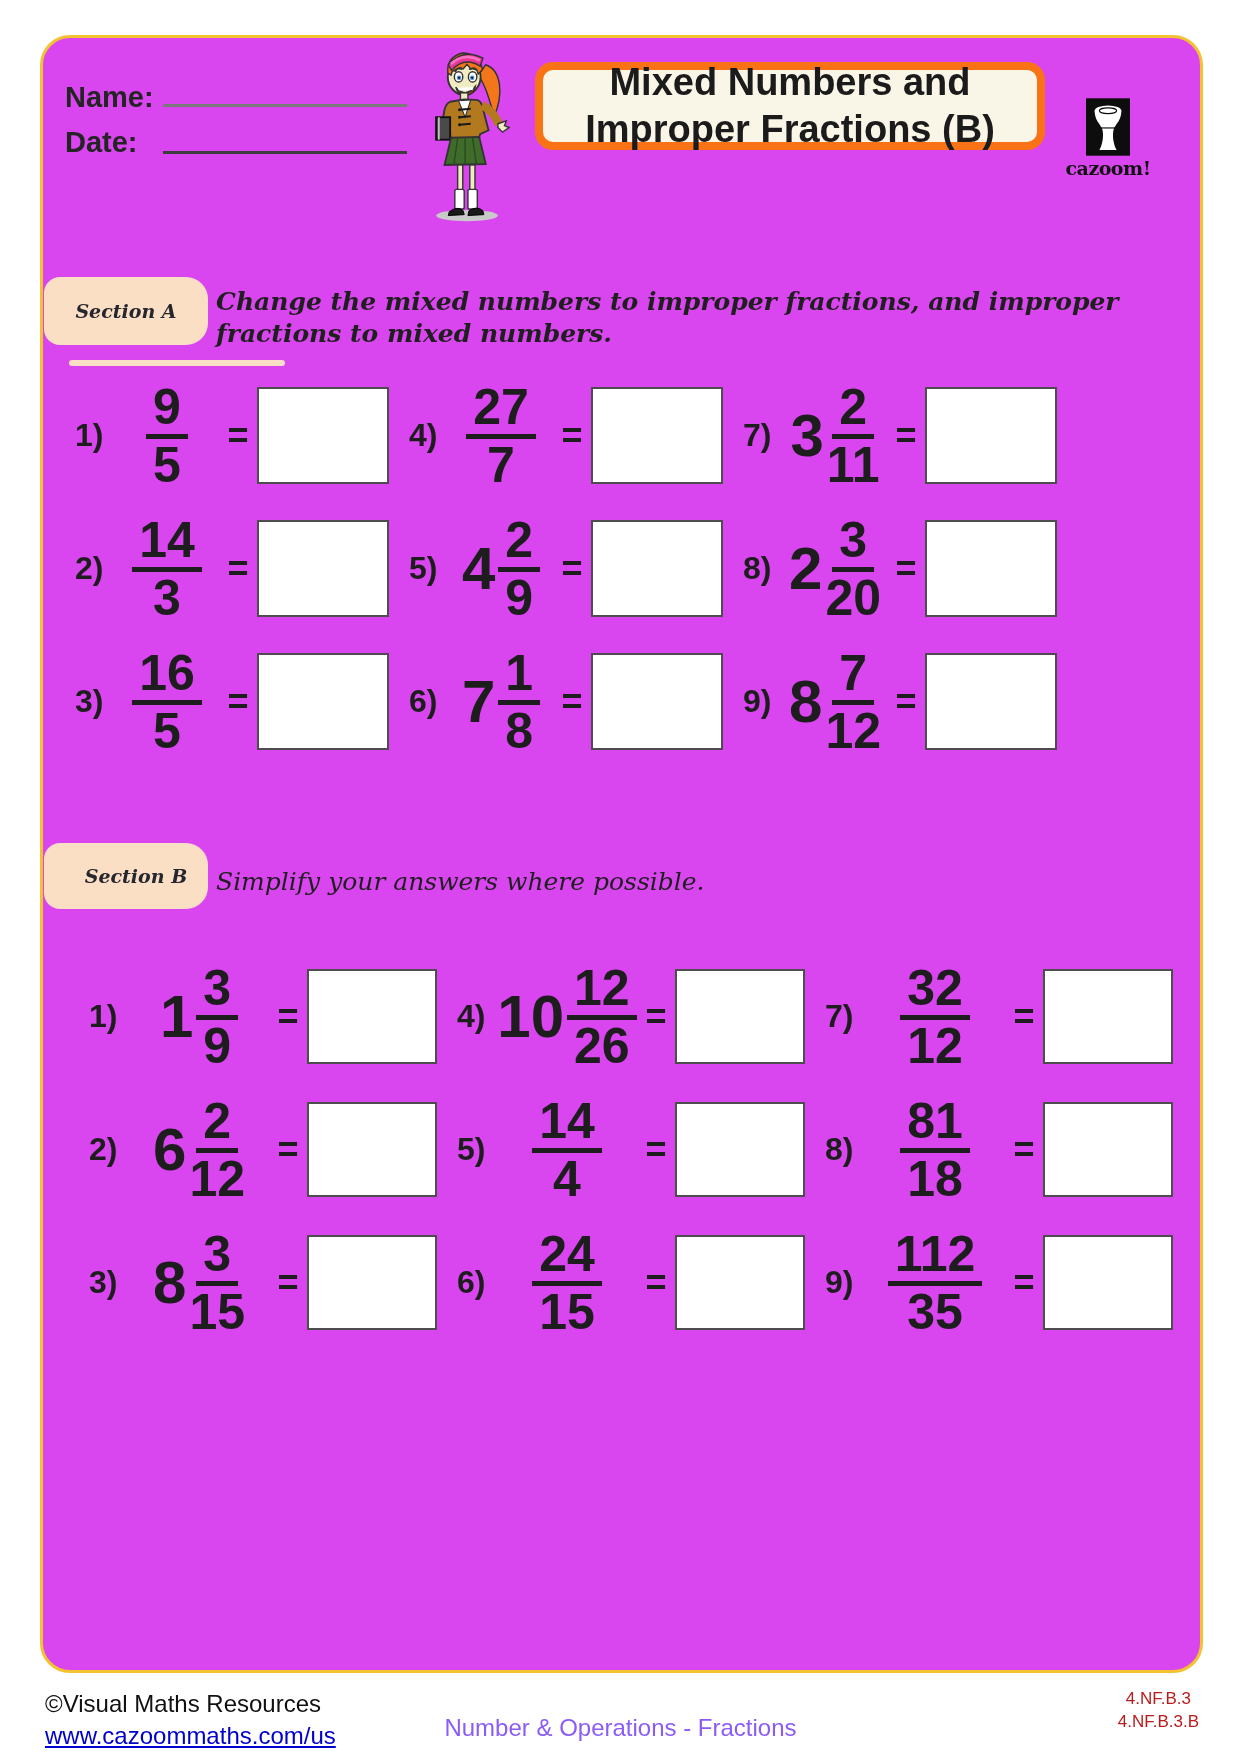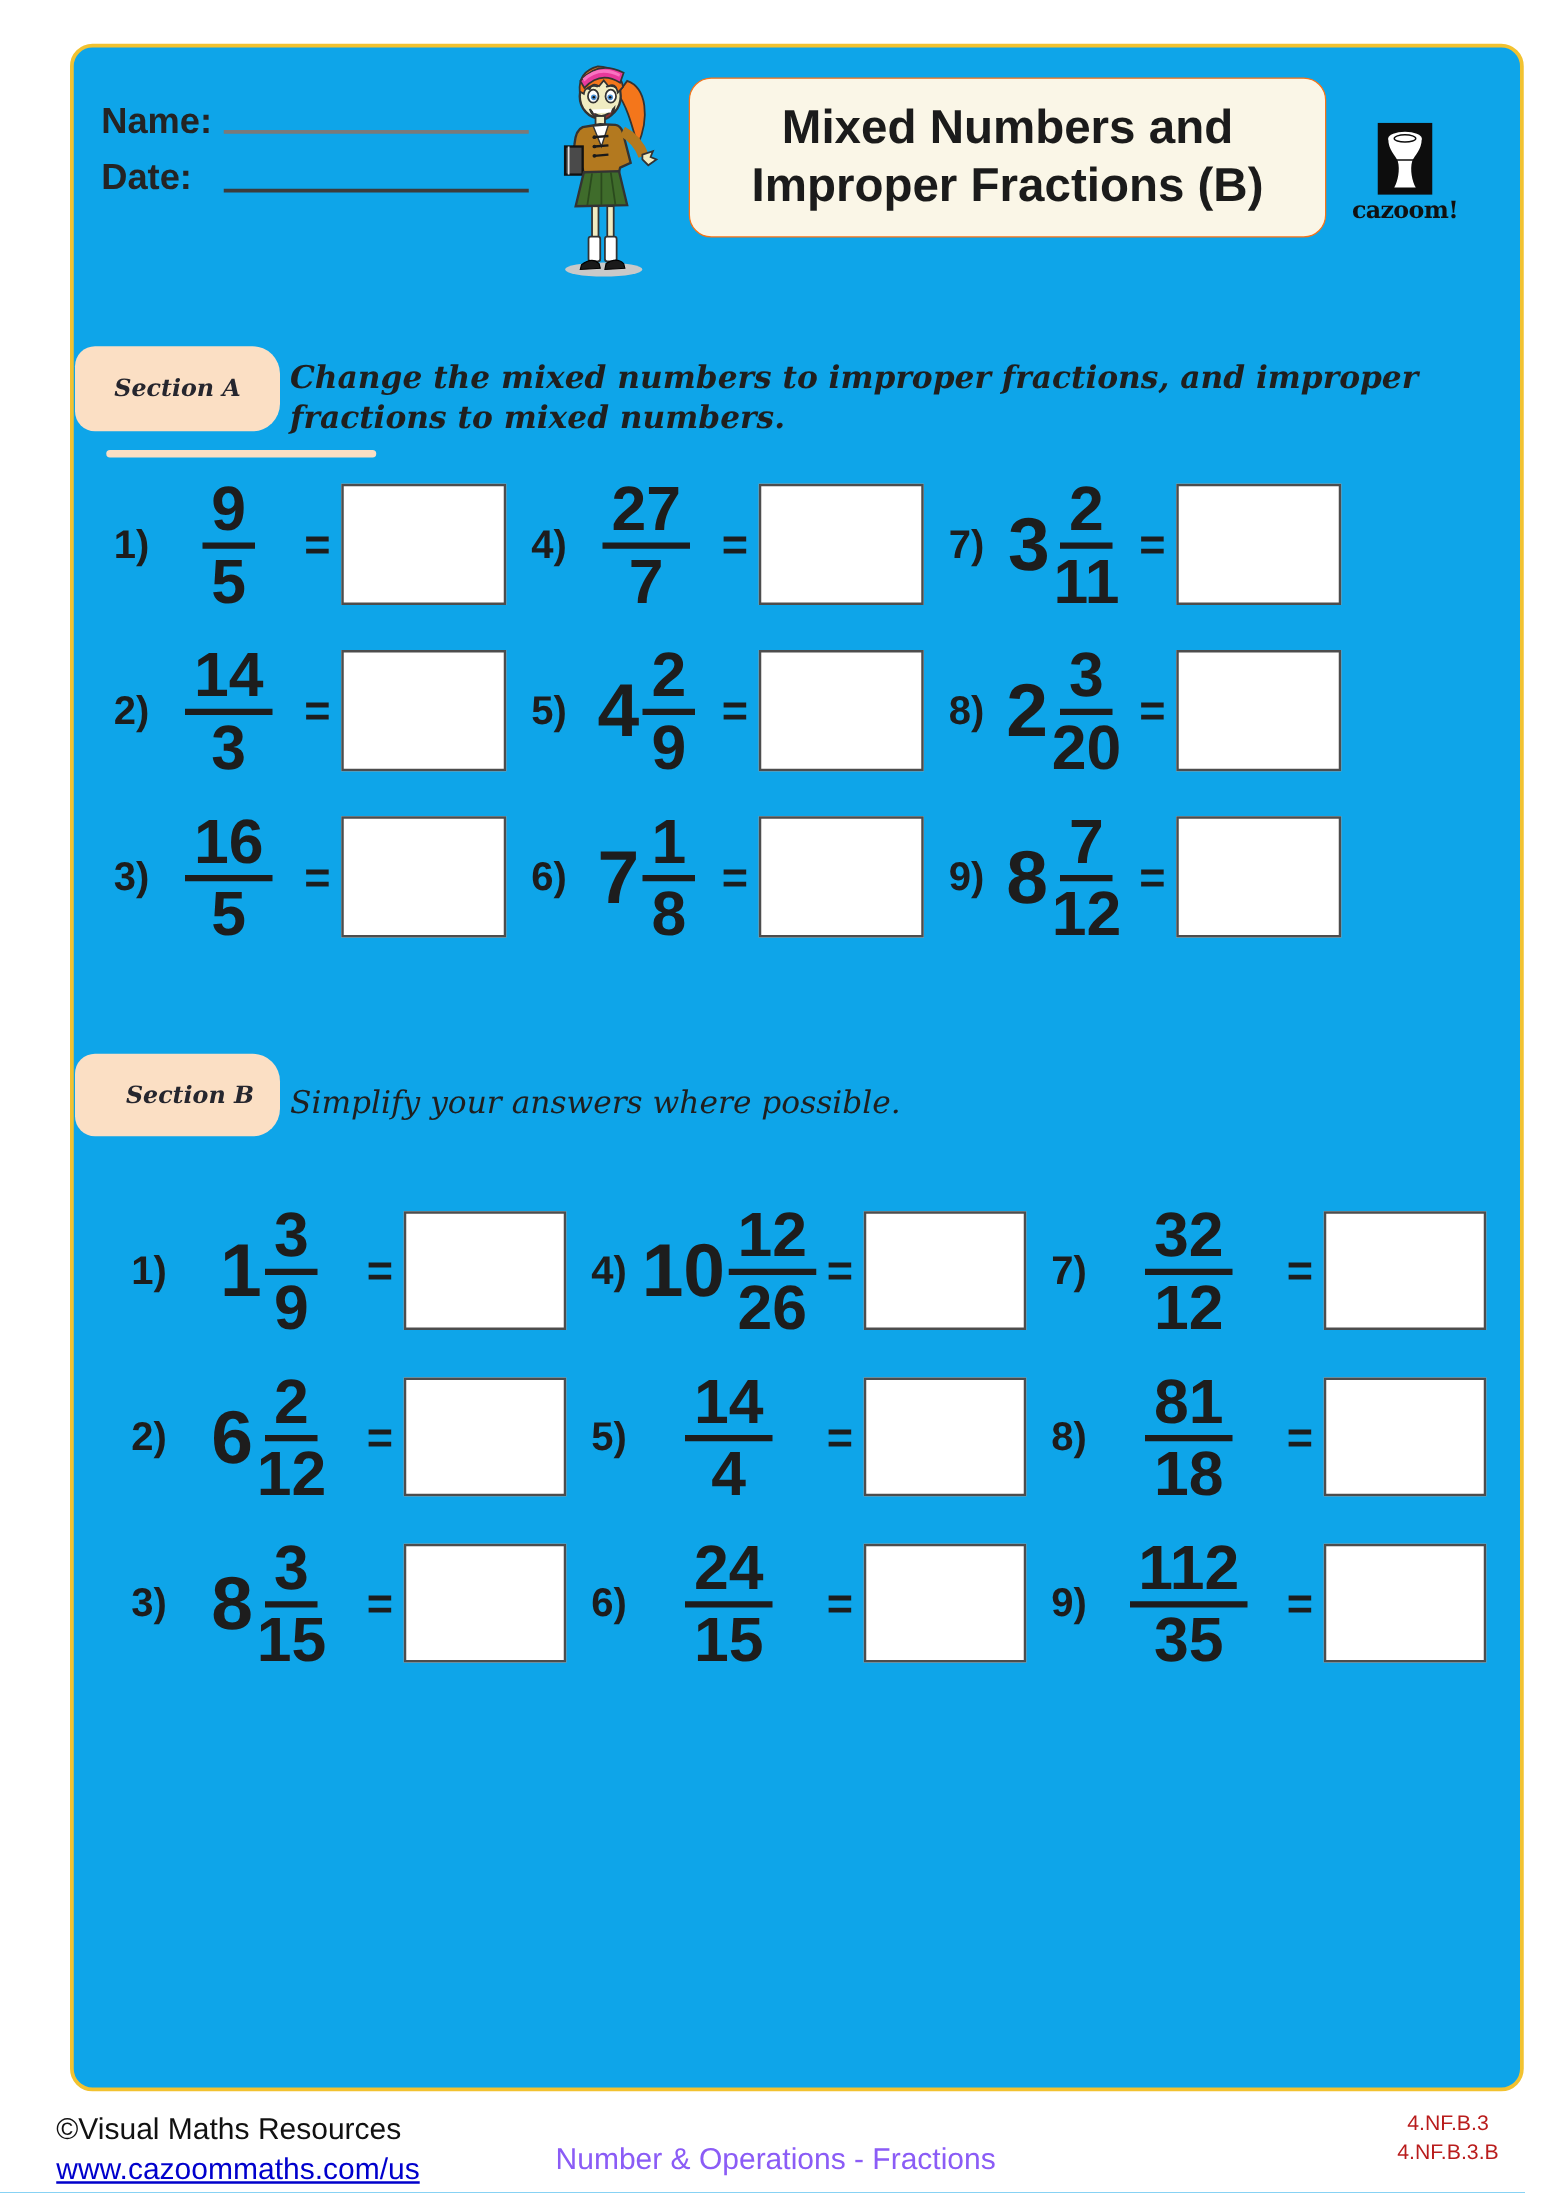--- a/index.html
+++ b/index.html
@@ -2,35 +2,35 @@
 <html style="--gold: #F2C230; --peach: #FBDFC4; --cream: #FAF6E7; --link: #0000CC; --ink: #1D1D1D;"><head>
 <meta charset="utf-8">
 <style>
   :root{
     --gold:#F2C230; --peach:#FBDFC4; --cream:#FAF6E7;
     --link:#0000CC; --ink:#1D1D1D;
   }
   *{margin:0;padding:0;box-sizing:border-box;}
   body{width:1241px;height:1754px;position:relative;background:#fff;
        font-family:"Liberation Sans",sans-serif;color:var(--ink);}
-  .frame{position:absolute;left:56px;top:35px;width:1163px;height:1638px;
-         border:3px solid var(--gold);border-radius:18px;background:#0ea5e9;}
+  .frame{position:absolute;left:40px;top:35px;width:1163px;height:1638px;
+         border:3px solid var(--gold);border-radius:30px;background:#d946ef;}
   .frame > *{position:absolute;}
 
   
   .label{font-size:29px;font-weight:bold;color:#242424;}
   .name-label{left:22px;top:43px;}
   .date-label{left:22px;top:88px;}
   .write-line{height:0;border-bottom:3px solid #7a7a7a;}
   .name-line{left:120px;top:66px;width:244px;}
   .date-line{left:120px;top:113px;width:244px;border-bottom-color:#3c3c3c;}
   .girl{left:375px;top:8px;width:98px;height:178px;}
   .girl svg{width:100%;height:100%;}
-  .title-box{left:492px;top:24px;width:510px;height:128px;background:var(--cream);
-             border:1px solid #f97316;border-radius:18px;display:flex;flex-direction:column;
+  .title-box{left:492px;top:24px;width:510px;height:88px;background:var(--cream);
+             border:8px solid #f97316;border-radius:18px;display:flex;flex-direction:column;
              align-items:center;justify-content:center;font-size:38px;font-weight:bold;
              line-height:1.25;color:#1b1b1b;text-align:center;}
   .logo{left:1020px;top:60px;width:90px;text-align:center;}
   .logo-square{width:44px;height:58px;margin:0 auto;}
   .logo-square svg{width:100%;height:100%;display:block;}
   .logo-caption{font-family:"DejaVu Serif",serif;font-weight:bold;font-size:19px;
                 letter-spacing:-0.5px;color:#111;margin-top:1px;}
 
   
   .pill{background:var(--peach);display:flex;align-items:center;justify-content:center;

